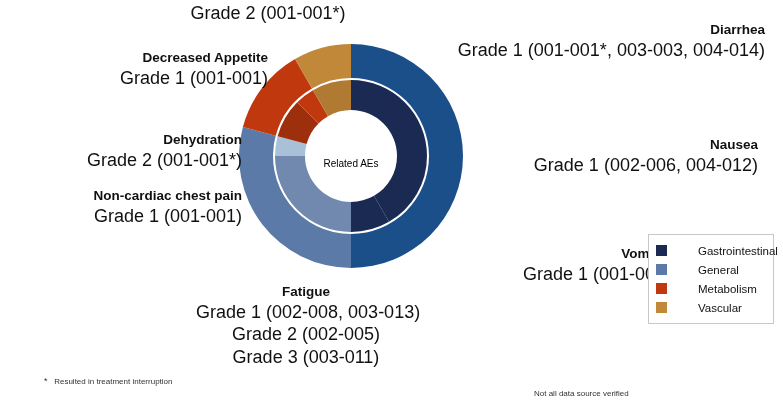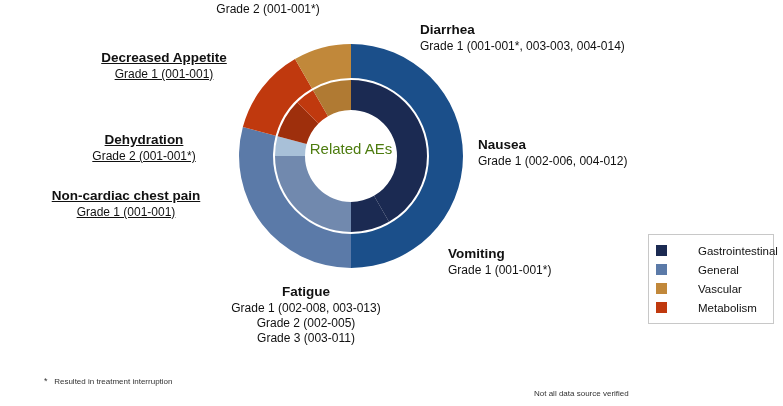--- a/index.html
+++ b/index.html
@@ -27,45 +27,45 @@
     top: 22px;
     width: 238px;
     height: 268px;
   }
   svg.donut {
     display: block;
   }
   .center-label {
     position: absolute;
     left: 232px;
-    top: 140px;
+    top: 158px;
     width: 238px;
     text-align: center;
-    font-size: 15px;
-    color: #4d7c0f;
+    font-size: 10px;
+    color: #000000;
   }
   .lbl {
     position: absolute;
     line-height: 1.25;
     font-size: 12.5px;
     color: #111;
   }
   .lbl .t {
     font-weight: bold;
     font-size: 13.5px;
     display: block;
     white-space: nowrap;
   }
   .lbl .s {
     display: block;
     white-space: nowrap;
-    font-size: 12px;
-  }
-  .lbl.right { text-align: center; text-decoration: underline; }
-  .lbl.left  { }
+    font-size: 18px;
+  }
+  .lbl.right { text-align: right; }
+  .lbl.left  { text-align: right; }
   .lbl.center{ text-align: center; }
 
   
   #lbl-hypotension      { left: 168px; top: 2px;  width: 200px; }
   #lbl-decreased-app    { left: 60px;  top: 50px; width: 208px; }
   #lbl-dehydration      { left: 46px;  top: 112px;width: 196px; margin-top: 20px; }
   #lbl-noncardiac       { left: 10px;  top: 188px;width: 232px; }
   #lbl-fatigue          { left: 196px; top: 284px;width: 220px; text-align: center; }
   #lbl-diarrhea         { left: 420px; top: 22px; width: 345px; }
   #lbl-nausea           { left: 478px; top: 137px;width: 280px; }
@@ -189,26 +189,26 @@
   <div class="legend">
     <div class="legend-row">
       <span class="swatch" style="background:#1b2a52"></span>
       <span class="legend-text">Gastrointestinal</span>
     </div>
     <div class="legend-row">
       <span class="swatch" style="background:#5b7aa8"></span>
       <span class="legend-text">General</span>
     </div>
     <div class="legend-row">
+      <span class="swatch" style="background:#c0390e"></span>
+      <span class="legend-text">Metabolism</span>
+    </div>
+    <div class="legend-row">
       <span class="swatch" style="background:#c1883a"></span>
       <span class="legend-text">Vascular</span>
-    </div>
-    <div class="legend-row">
-      <span class="swatch" style="background:#c0390e"></span>
-      <span class="legend-text">Metabolism</span>
     </div>
   </div>
 
   <div class="footnote" id="footnote-left">
     <span class="star">*</span>
     &nbsp;&nbsp;<span>Resulted in treatment interruption</span>
   </div>
 
   <div class="footnote" id="footnote-right">Not all data source verified</div>
 

